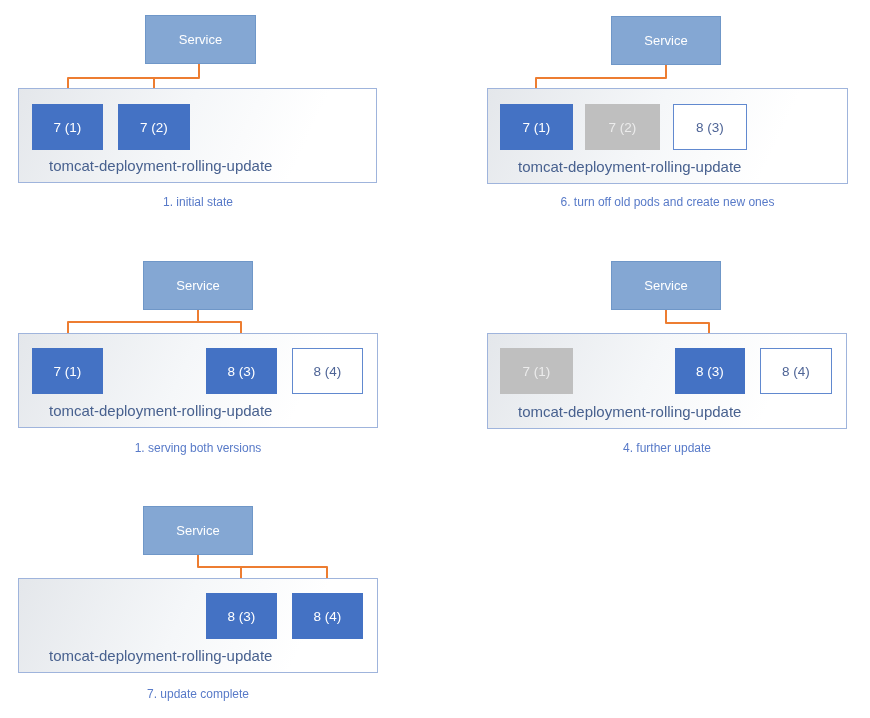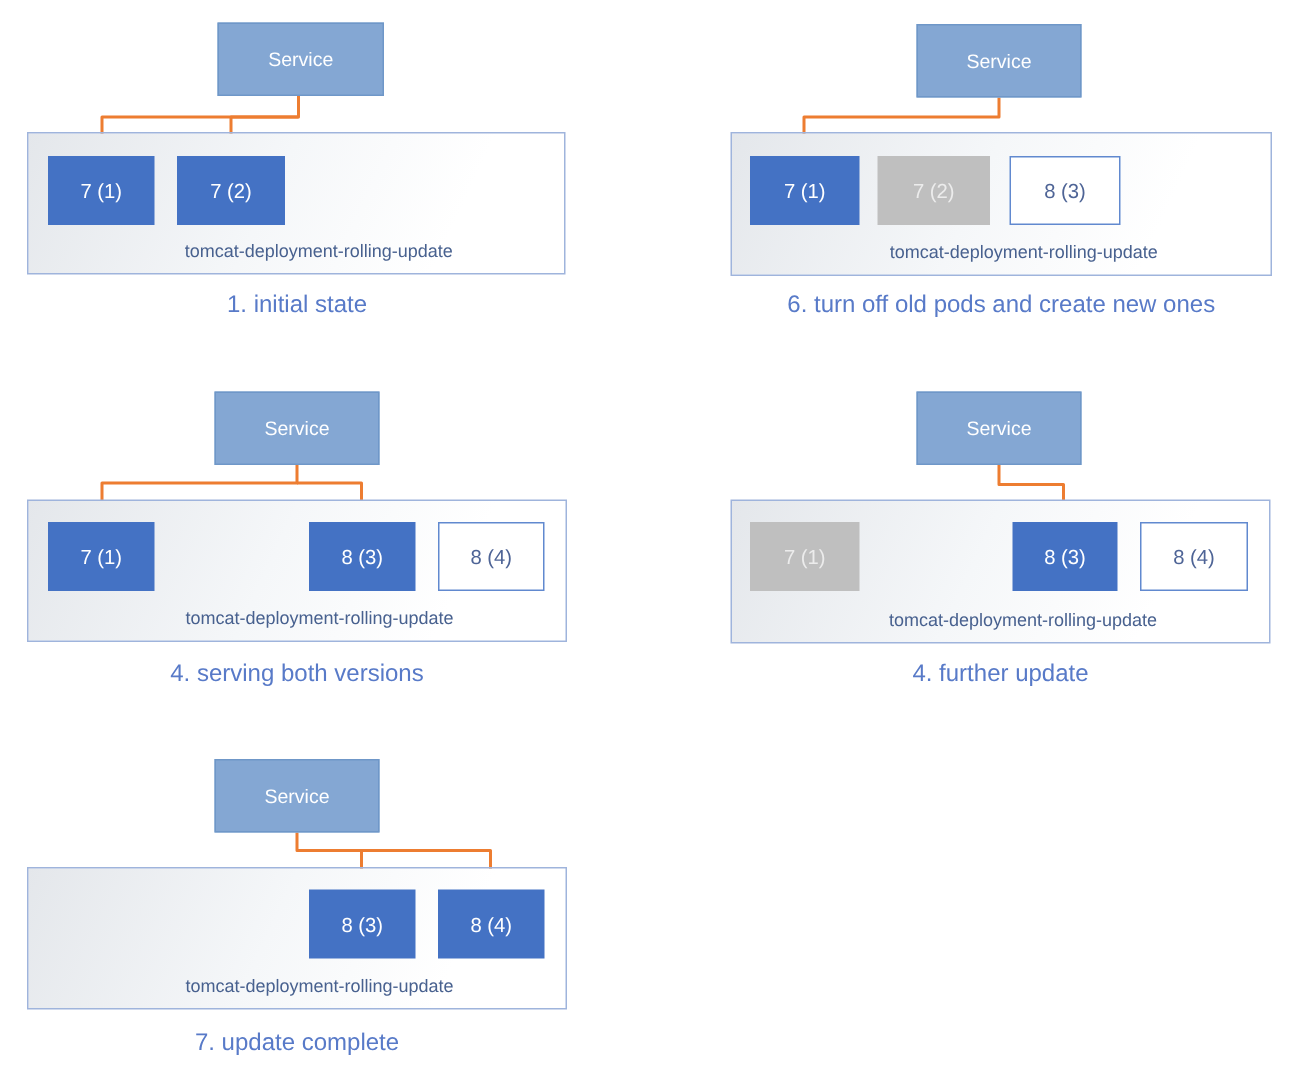--- a/index.html
+++ b/index.html
@@ -23,32 +23,32 @@
   .service{
     position:absolute;background:var(--service);border:1px solid var(--serviceBorder);
     color:#ffffff;display:flex;align-items:center;justify-content:center;
     font-size:13px;box-sizing:border-box;
   }
   .deployment{
     position:absolute;border:1.5px solid var(--containerBorder);box-sizing:border-box;
     background:linear-gradient(115deg,#E4E7EB 0%,#F5F7F9 45%,#FFFFFF 78%);
   }
   .deployment-label{
-    position:absolute;left:0;right:0;bottom:8px;text-align:center;
-    color:var(--label);font-size:12px;padding-left:30px;
+    position:absolute;left:0;right:0;bottom:8px;
+    color:var(--label);font-size:15px;padding-left:30px;
   }
   .pod{
     position:absolute;display:flex;align-items:center;justify-content:center;
     font-size:13.5px;box-sizing:border-box;
   }
   .pod.active{background:var(--podActive);color:#ffffff;}
   .pod.inactive{background:var(--podInactive);color:#ECECEC;}
   .pod.pending{background:#ffffff;border:1.5px solid var(--pendingBorder);color:var(--pendingText);}
   .caption{
-    position:absolute;text-align:center;color:var(--caption);font-size:16px;
+    position:absolute;text-align:center;color:var(--caption);font-size:12px;
   }
   #arrows{position:absolute;left:0;top:0;pointer-events:none;}
   .arrow{stroke:var(--arrow);fill:none;stroke-width:2;stroke-linejoin:round;stroke-linecap:butt;}
   .ah{fill:var(--arrow);}
 </style>
 </head>
 <body>
 
 <div id="stage">
 
@@ -95,21 +95,21 @@
   </div>
 
   <div class="panel">
     <div class="service" style="left:143px;top:261px;width:110px;height:49px">Service</div>
     <div class="deployment" style="left:18px;top:333px;width:360px;height:95px">
       <div class="deployment-label">tomcat-deployment-rolling-update</div>
     </div>
     <div class="pod active" style="left:32px;top:348px;width:71px;height:46px">7 (1)</div>
     <div class="pod active" style="left:206px;top:348px;width:71px;height:46px">8 (3)</div>
     <div class="pod pending" style="left:292px;top:348px;width:71px;height:46px">8 (4)</div>
-    <div class="caption" style="left:18px;top:441px;width:360px">4. serving both versions</div>
+    <div class="caption" style="left:18px;top:441px;width:360px">1. serving both versions</div>
   </div>
 
   <div class="panel">
     <div class="service" style="left:611px;top:261px;width:110px;height:49px">Service</div>
     <div class="deployment" style="left:487px;top:333px;width:360px;height:96px">
       <div class="deployment-label">tomcat-deployment-rolling-update</div>
     </div>
     <div class="pod inactive" style="left:500px;top:348px;width:73px;height:46px">7 (1)</div>
     <div class="pod active" style="left:675px;top:348px;width:70px;height:46px">8 (3)</div>
     <div class="pod pending" style="left:760px;top:348px;width:72px;height:46px">8 (4)</div>

